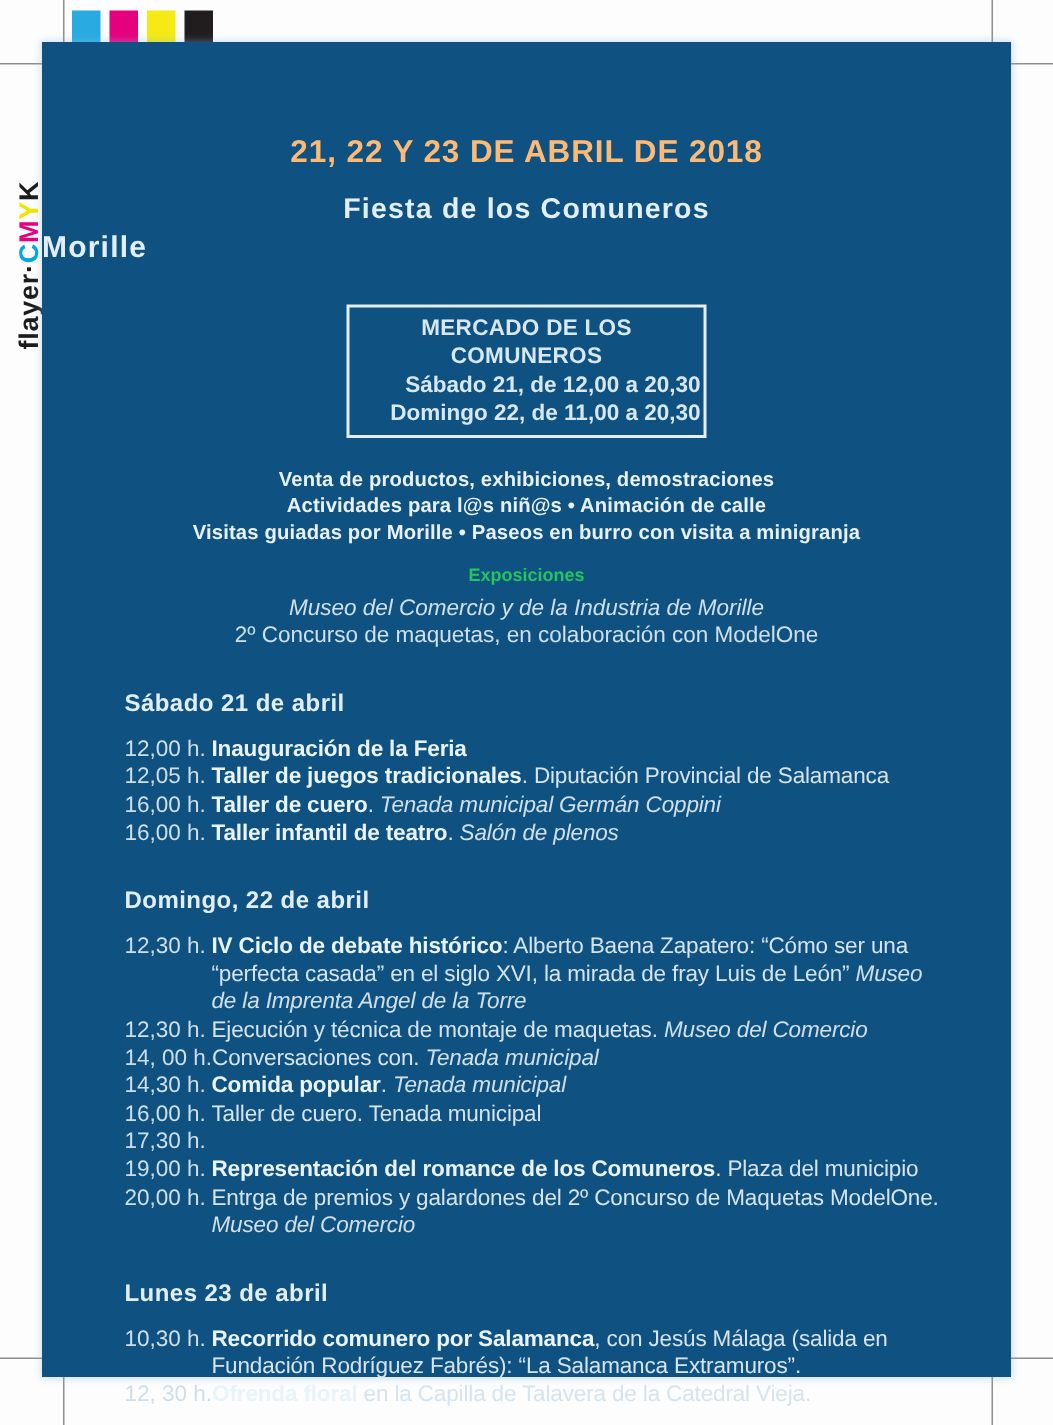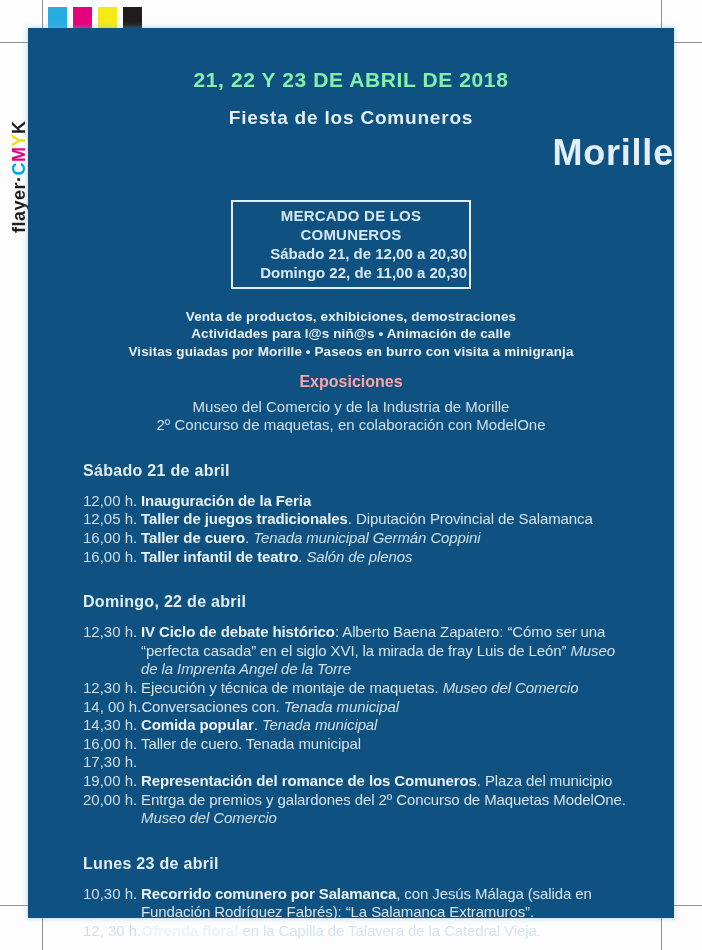--- a/index.html
+++ b/index.html
@@ -44,39 +44,39 @@
   
   .poster {
     position: absolute;
     left: 28px; top: 28px;
     width: 646px; height: 890px;
     background: #0f5181;
     box-shadow: 0 0 5px 1px rgba(125,185,225,0.45);
     color: #e8f2f9;
   }
   .title {
-    margin-top: 40px;
+    margin-top: 62px;
     text-align: center;
     font-size: 21px;
     font-weight: bold;
     letter-spacing: 0.6px;
-    color: #86efac;
+    color: #fdba74;
   }
   .subtitle {
     margin-top: 15px;
     text-align: center;
     font-size: 19px;
     font-weight: bold;
     letter-spacing: 0.8px;
     color: #e3eff8;
   }
   .town {
     margin-top: 3px;
-    text-align: right;
-    font-size: 36px;
+    text-align: left;
+    font-size: 20px;
     font-weight: bold;
     letter-spacing: 0.8px;
     color: #e3eff8;
   }
   .mercado {
     width: 240px;
     margin: 26px auto 0 auto;
     border: 2px solid #e4eef6;
     padding: 4px 2px 5px 2px;
     text-align: center;
@@ -88,31 +88,31 @@
   .activity-line {
     font-size: 13.5px;
     font-weight: bold;
     line-height: 17.3px;
     color: #e8f1f8;
     letter-spacing: 0.1px;
   }
   .expo-heading {
     margin-top: 13px;
     text-align: center;
-    font-size: 16px;
-    font-weight: bold;
-    color: #fca5a5;
+    font-size: 12px;
+    font-weight: bold;
+    color: #22c55e;
   }
   .expo-line {
     text-align: center;
     font-size: 15px;
     line-height: 18.5px;
     color: #cfe0eb;
   }
-  .expo-line.first { margin-top: 7px; }
+  .expo-line.first { margin-top: 7px; font-style: italic; }
   
   .schedule { padding: 0 44px 0 55px; }
   .day-section { margin-top: 27px; }
   .day-header {
     font-size: 16px;
     font-weight: bold;
     letter-spacing: 0.3px;
     color: #e2eef6;
   }
   .events { margin-top: 12px; }

